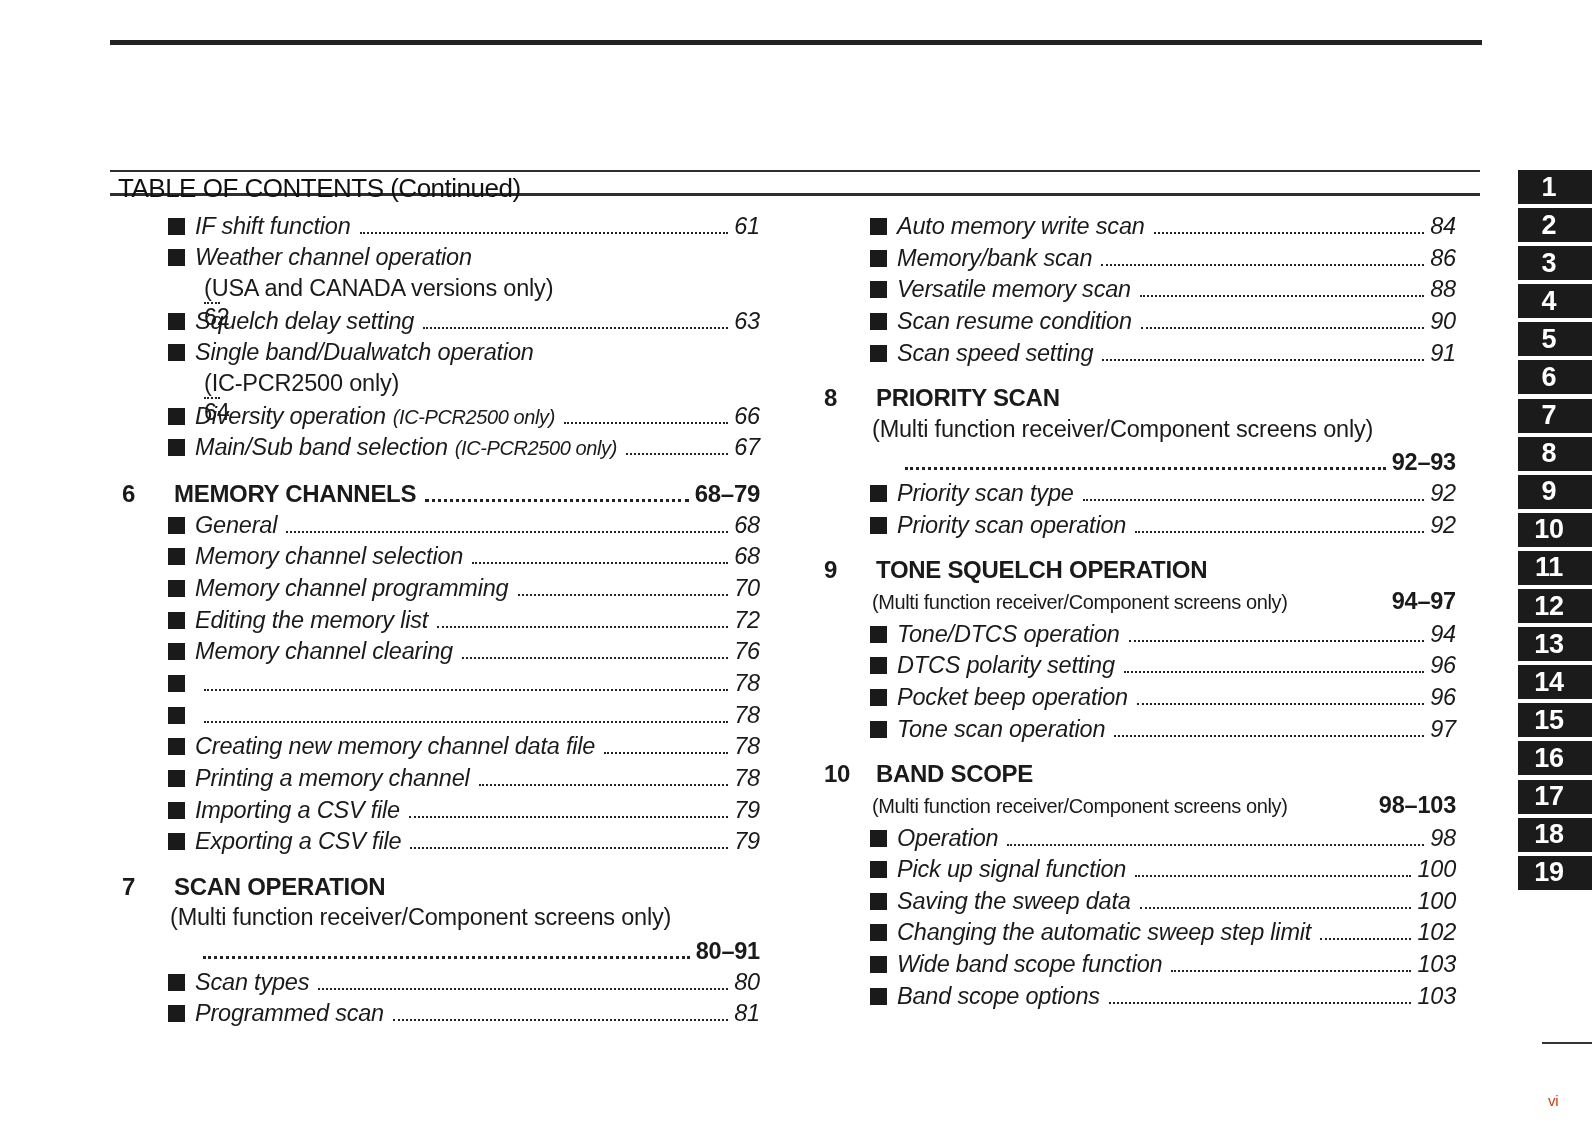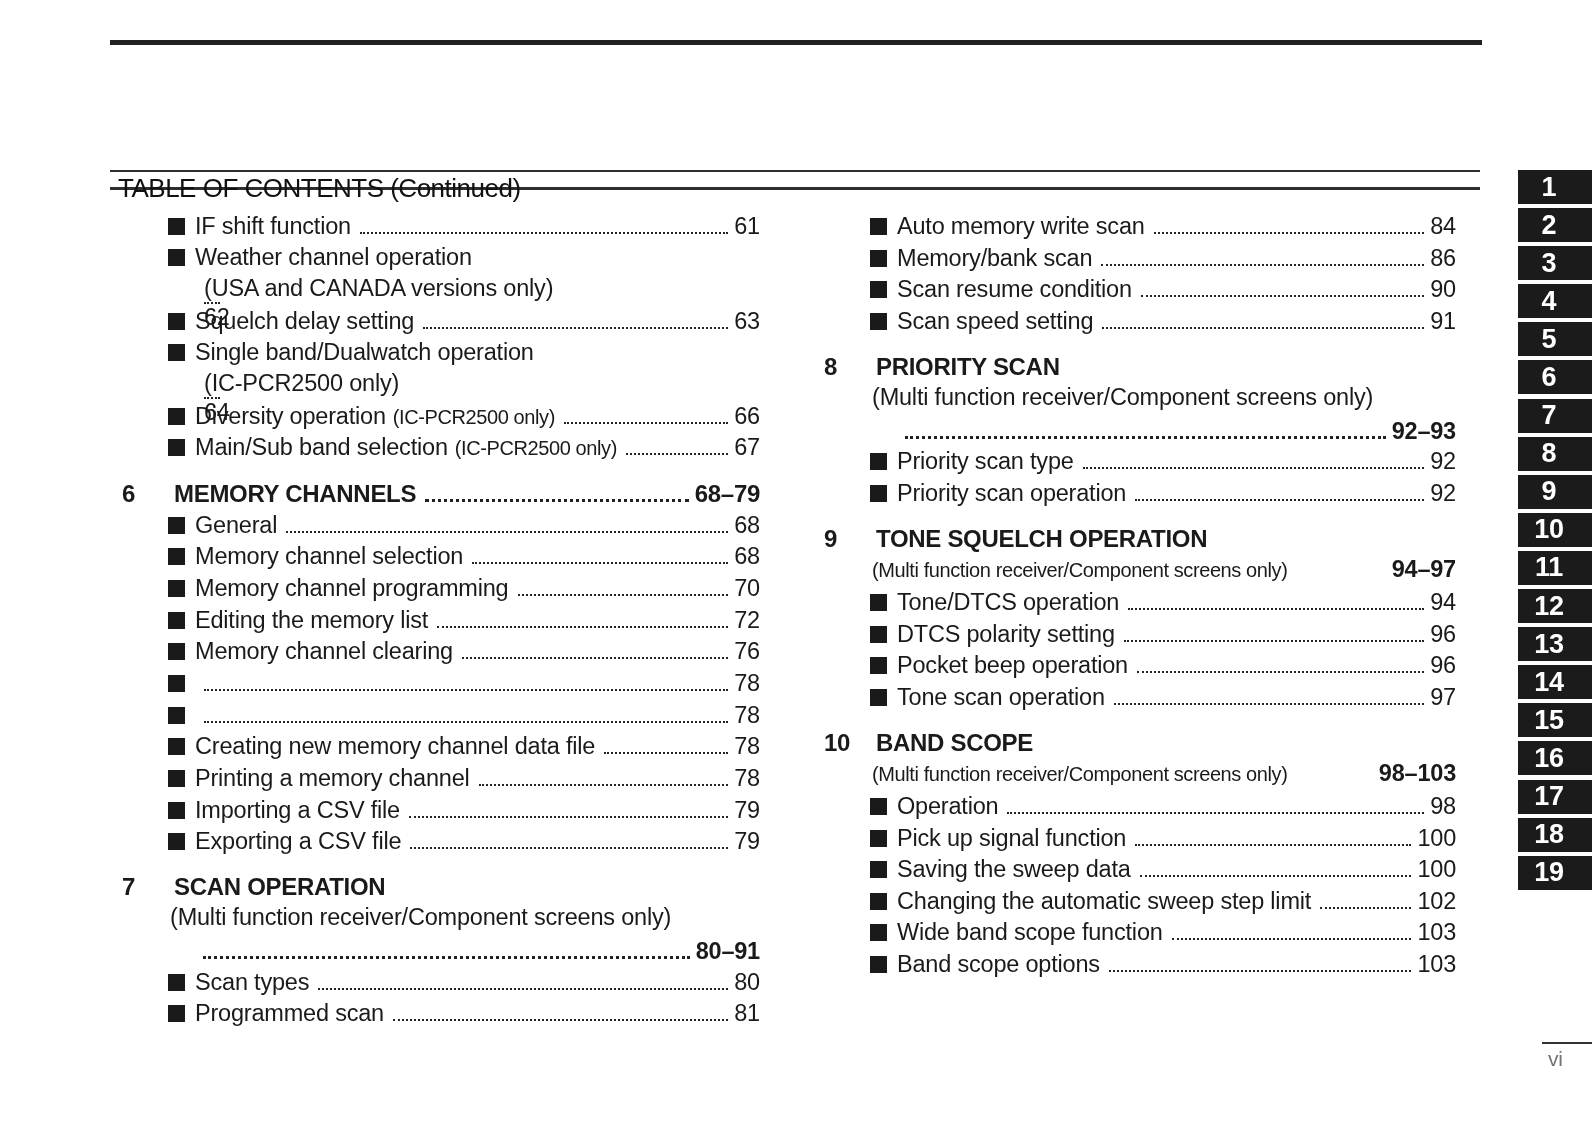--- a/index.html
+++ b/index.html
@@ -4,32 +4,32 @@
 <style>
   html,body{margin:0;padding:0;}
   body{
     width:1592px;height:1122px;position:relative;overflow:hidden;
     background:#ffffff;color:#1a1a1a;
     font-family:"Liberation Sans",sans-serif;
     letter-spacing:-0.2px;
   }
   .top-rule{position:absolute;left:110px;top:40px;width:1372px;height:5px;background:#222;}
   .toc-header{
-    position:absolute;left:110px;top:170px;width:1370px;height:20px;
+    position:absolute;left:110px;top:170px;width:1370px;height:26px;
     border-top:2px solid #2e2e2e;border-bottom:3px solid #2e2e2e;
     font-size:26px;letter-spacing:-0.5px;color:#111;
     padding:1px 0 12px 8px;box-sizing:border-box;white-space:nowrap;
   }
   .col{position:absolute;top:212px;font-size:23.5px;}
   .col-left{left:122px;width:638px;}
   .col-right{left:824px;width:632px;}
   .row{display:flex;align-items:baseline;height:31.65px;white-space:nowrap;}
   .row.section{margin-top:14px;font-weight:bold;font-size:24px;letter-spacing:-0.3px;}
   .num{display:inline-block;width:52px;flex:0 0 52px;}
-  .row.item{padding-left:46px;}
+  .row.item{padding-left:46px;font-style:italic;}
   .row.cont{padding-left:73px;flex-direction:column;}
   .row.note{padding-left:48px;}
   .row.range{padding-left:72px;font-weight:bold;}
   .bullet{
     display:inline-block;width:17px;height:17px;flex:0 0 17px;
     background:#1a1a1a;margin-right:10px;transform:translateY(1px);
   }
   .cond{font-size:20px;letter-spacing:-0.4px;margin-left:7px;}
   .note .cond,.note_range .cond{margin-left:0;}
   .row.note_range{padding-left:48px;}
@@ -43,21 +43,21 @@
   .page-num{flex:0 0 auto;text-align:right;}
   .section .page-num,.range .page-num,.note_range .page-num{font-weight:bold;}
   .tabs{position:absolute;left:1518px;top:170px;width:74px;}
   .tab{
     width:74px;height:34px;margin-bottom:4.1px;background:#1b1b1b;
     color:#fff;font-weight:bold;font-size:27px;
     display:flex;align-items:center;justify-content:center;
     padding-right:12px;box-sizing:border-box;
   }
   .footer{position:absolute;left:1542px;top:1042px;width:50px;border-top:2px solid #333;}
-  .footer-page{font-size:21px;padding:3px 0 0 6px;color:#737373;}
+  .footer-page{font-size:15px;padding:3px 0 0 6px;color:#c2410c;margin-top:45px;}
 </style>
 </head>
 <body>
 
 <div class="top-rule"></div>
 
 <div class="toc-header">TABLE OF CONTENTS (Continued)</div>
 
 <div class="col col-left" id="col-left">
     <div class="row item">
@@ -203,20 +203,26 @@
       <span class="bullet"></span>
       <span>Auto memory write scan</span>
       <span class="leader"></span>
       <span class="page-num">84</span>
     </div>
     <div class="row item">
       <span class="bullet"></span>
       <span>Memory/bank scan</span>
       <span class="leader"></span>
       <span class="page-num">86</span>
+    </div>
+    <div class="row item">
+      <span class="bullet"></span>
+      <span>Versatile memory scan</span>
+      <span class="leader"></span>
+      <span class="page-num">88</span>
     </div>
     <div class="row item">
       <span class="bullet"></span>
       <span>Scan resume condition</span>
       <span class="leader"></span>
       <span class="page-num">90</span>
     </div>
     <div class="row item">
       <span class="bullet"></span>
       <span>Scan speed setting</span>

